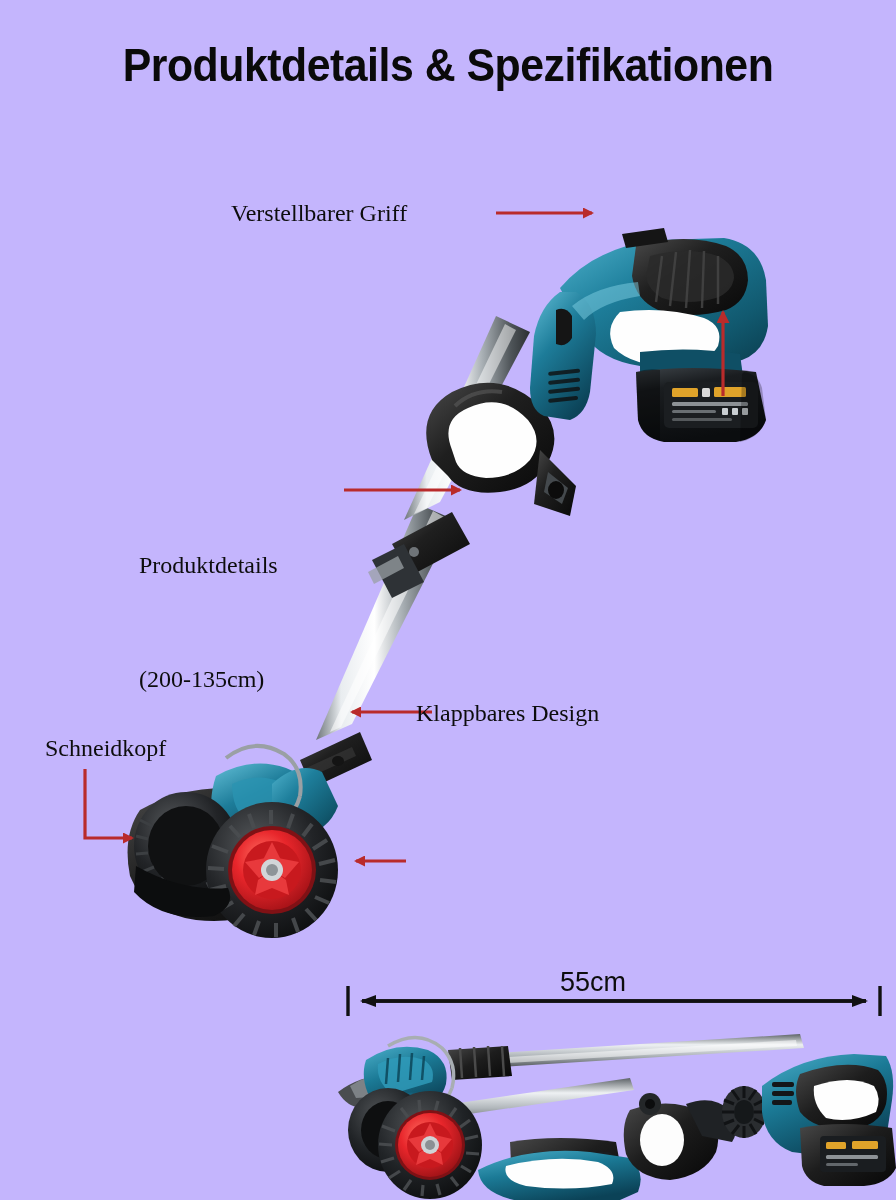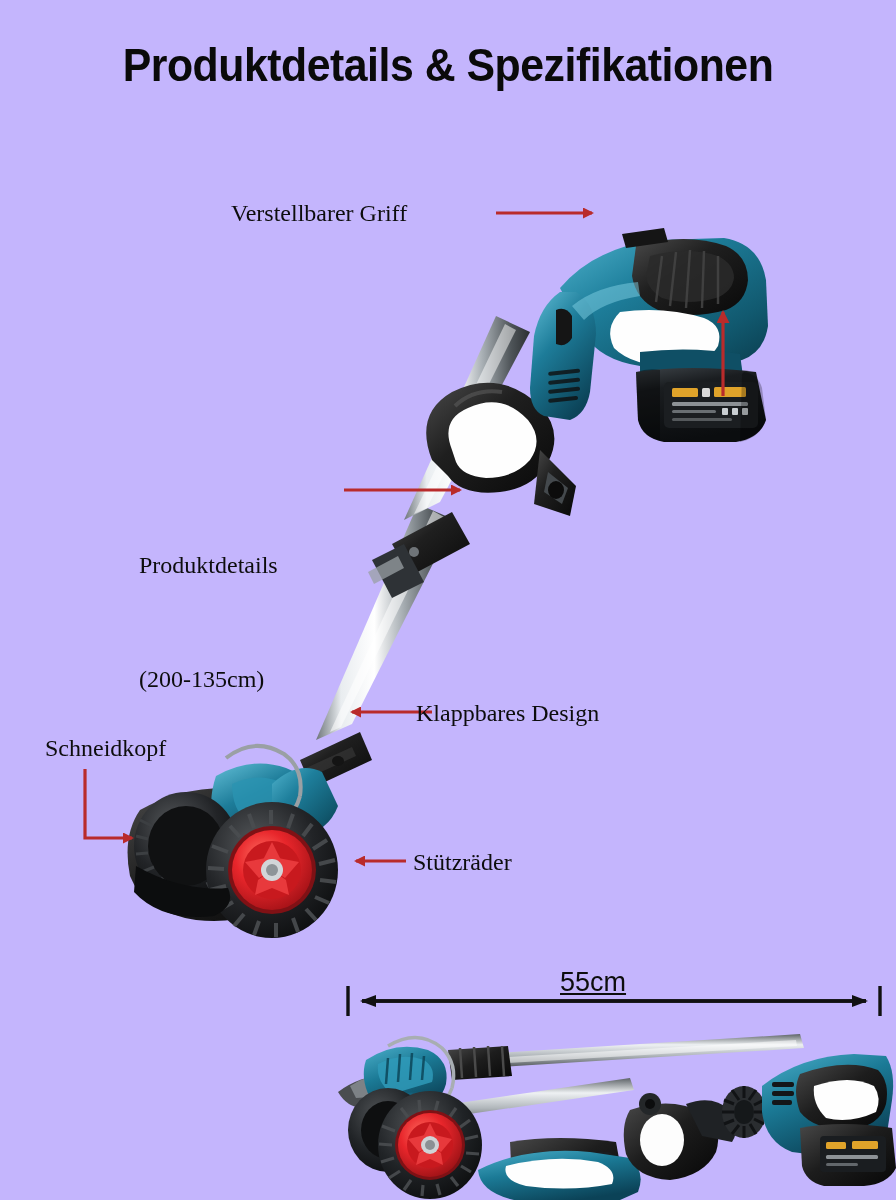--- a/index.html
+++ b/index.html
@@ -53,21 +53,20 @@
   .cal-klapp      { left: 416px; top: 694px; }
   .cal-kopf       { left: 8px;   top: 729px; margin-left: 37px; }
   .cal-raeder     { left: 413px; top: 843px; }
   .dim-label {
     position: absolute;
     left: 560px;
     top: 967px;
     font-family: "Liberation Sans", sans-serif;
     font-size: 27px;
     color: #0d0d0d;
-    text-decoration: underline;
   }
 
   
   .overlay {
     position: absolute;
     left: 0; top: 0;
     width: 896px;
     height: 1200px;
     pointer-events: none;
   }
@@ -516,17 +515,16 @@
 
   <div class="callout cal-stiel">
     <div>Produktdetails</div>
     <div>(200-135cm)</div>
   </div>
 
   <div class="callout cal-klapp">Klappbares Design</div>
 
   <div class="callout cal-kopf">Schneidkopf</div>
 
-  <div class="callout cal-raeder">Stützräder</div>
 
   <div class="dim-label">55cm</div>
 
 </div>
 
 </body></html>

